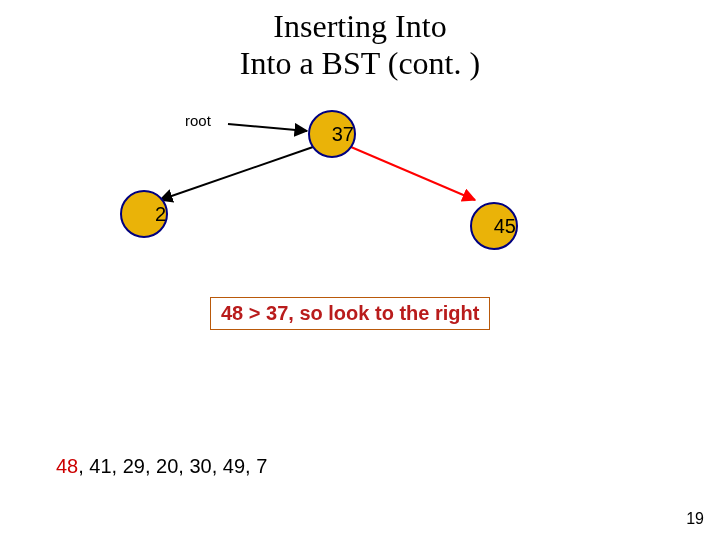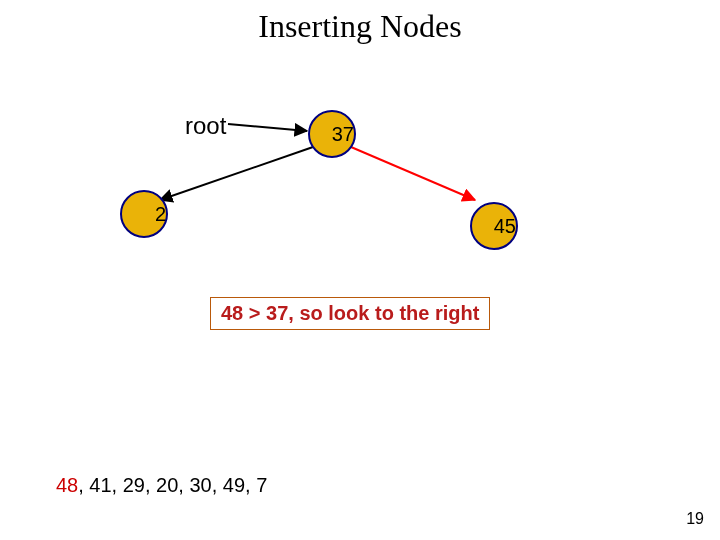--- a/index.html
+++ b/index.html
@@ -19,21 +19,21 @@
     left: 0;
     width: 720px;
     text-align: center;
     font-size: 32px;
     line-height: 1.15;
     font-weight: 400;
   }
   .root-label {
     position: absolute;
     font-family: Arial, Helvetica, sans-serif;
-    font-size: 24px;
+    font-size: 15px;
     font-weight: 400;
   }
   .node {
     position: absolute;
     width: 48px;
     height: 48px;
     border: 2px solid #000080;
     border-radius: 50%;
     display: flex;
     align-items: center;
@@ -74,21 +74,22 @@
     top: 0;
     width: 720px;
     height: 540px;
     pointer-events: none;
   }
 </style>
 </head>
 <body>
 
 <div class="title">
-  <span>Inserting Nodes</span><br>
+  <span>Inserting Into</span><br>
+  <span>Into a BST (cont. )</span>
 </div>
 
 <div class="root-label" style="left:185px; top:112px;">root</div>
 
 <svg class="overlay" viewBox="0 0 720 540">
   <defs>
     <marker id="arrow-black" viewBox="0 0 10 10" refX="9" refY="5" markerWidth="7" markerHeight="7" orient="auto-start-reverse">
       <path d="M 0 0 L 10 5 L 0 10 z" fill="#000000"></path>
     </marker>
     <marker id="arrow-red" viewBox="0 0 10 10" refX="9" refY="5" markerWidth="7" markerHeight="7" orient="auto-start-reverse">
@@ -112,17 +113,17 @@
 </div>
 
 <div class="node" style="left:470px; top:202px;">
   <span>45</span>
 </div>
 
 <div class="caption-box" style="left:210px; top:297px;">
   <span>48 &gt; 37, so look to the right</span>
 </div>
 
-<div class="sequence" style="left:56px; top:455px;margin-top:19px;">
+<div class="sequence" style="left:56px; top:455px;">
   <span class="hl">48</span><span>, 41, 29, 20, 30, 49, 7</span>
 </div>
 
 <div class="page-num">19</div>
 
 </body></html>

